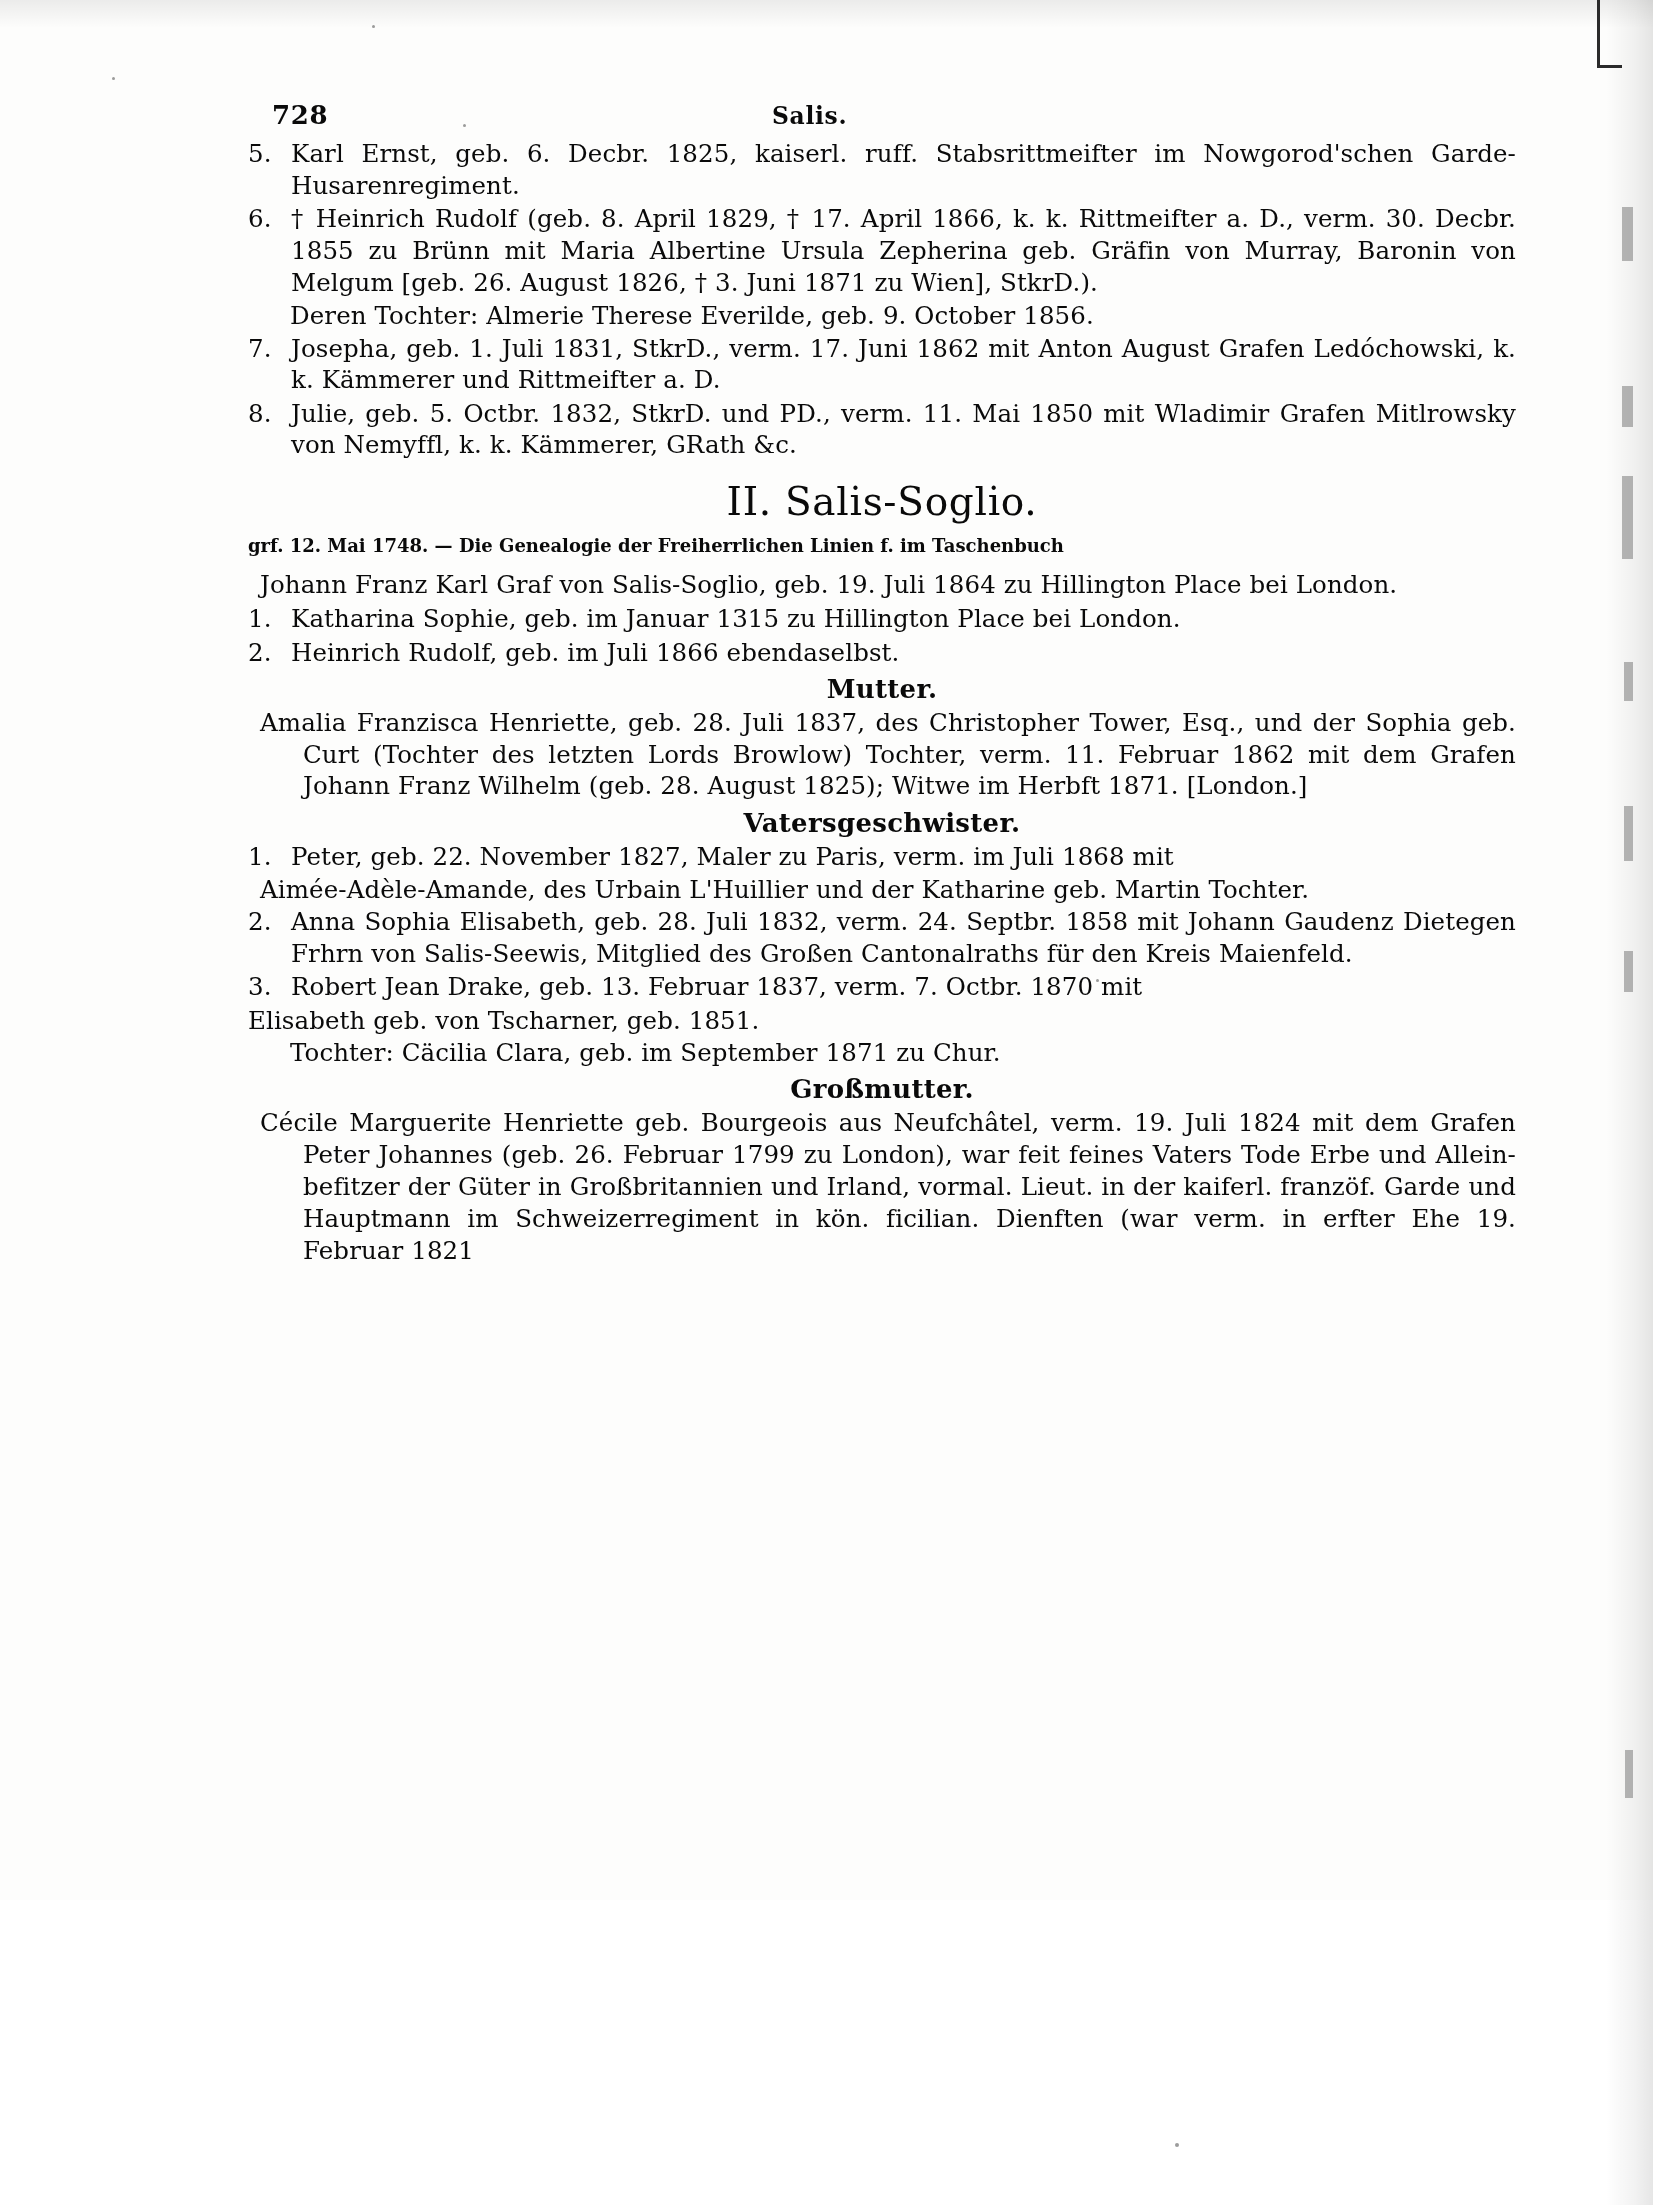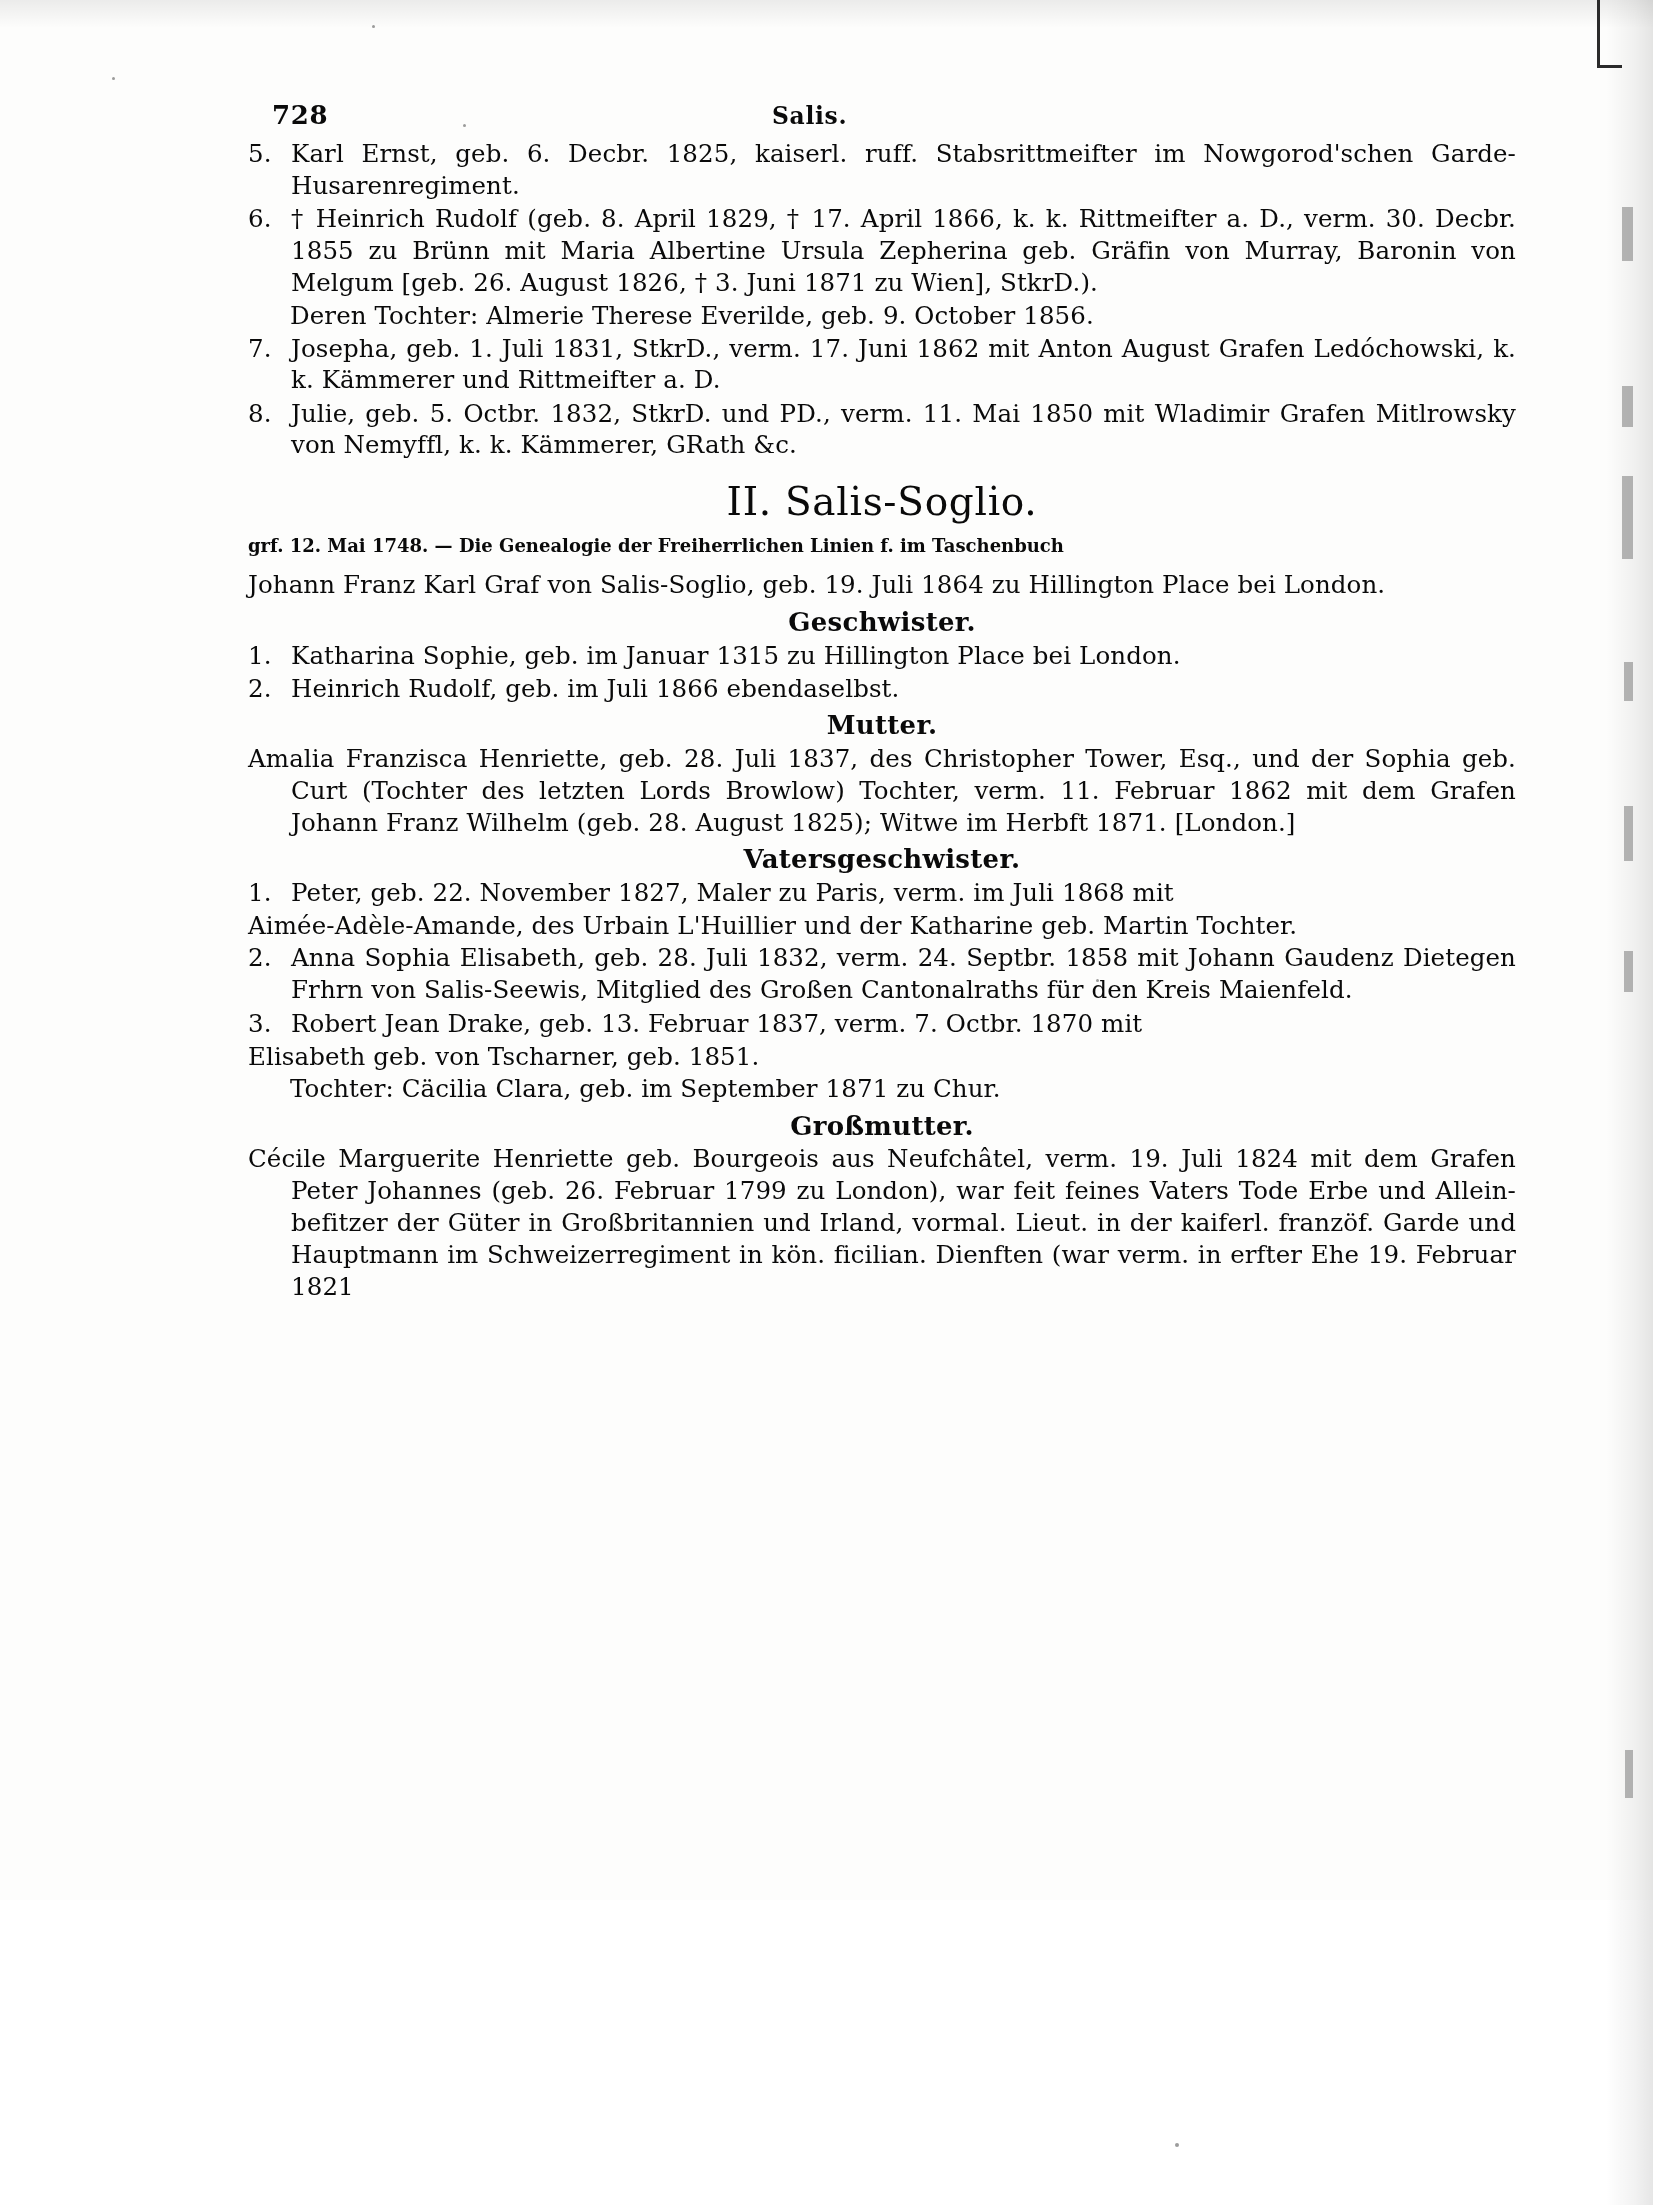--- a/index.html
+++ b/index.html
@@ -83,20 +83,21 @@
   .item .num {
     position: absolute;
     left: 0;
     top: 0;
     width: 40px;
     text-align: left;
   }
   .hang {
     padding-left: 43px;
     text-indent: -43px;
+    margin-left: 12px;
   }
   .section-title {
     text-align: center;
     font-family: "DejaVu Serif", serif;
     font-weight: normal;
     font-size: 39px;
     margin: 18px 0 9.6px 0;
     letter-spacing: 0.7px;
   }
   .bracket-note {
@@ -204,21 +205,20 @@
     </div>
 
     <div class="section-title">II. Salis-Soglio.</div>
 
     <div class="bracket-note">
       <span class="l2">grf. 12. Mai 1748. — Die Genealogie der Freiherrlichen Linien f. im Taschenbuch</span>
     </div>
 
     <div class="blk hang para">Johann Franz Karl Graf von Salis-Soglio, geb. 19. Juli 1864 zu Hillington Place bei London.</div>
 
-    <div class="subhead">Geschwister.</div>
 
     <div>
       <div class="blk item">
         <span class="num">1.</span>
         <span>Katharina Sophie, geb. im Januar 1315 zu Hillington Place bei London.</span>
       </div>
       <div class="blk item">
         <span class="num">2.</span>
         <span>Heinrich Rudolf, geb. im Juli 1866 ebendaselbst.</span>
       </div>

